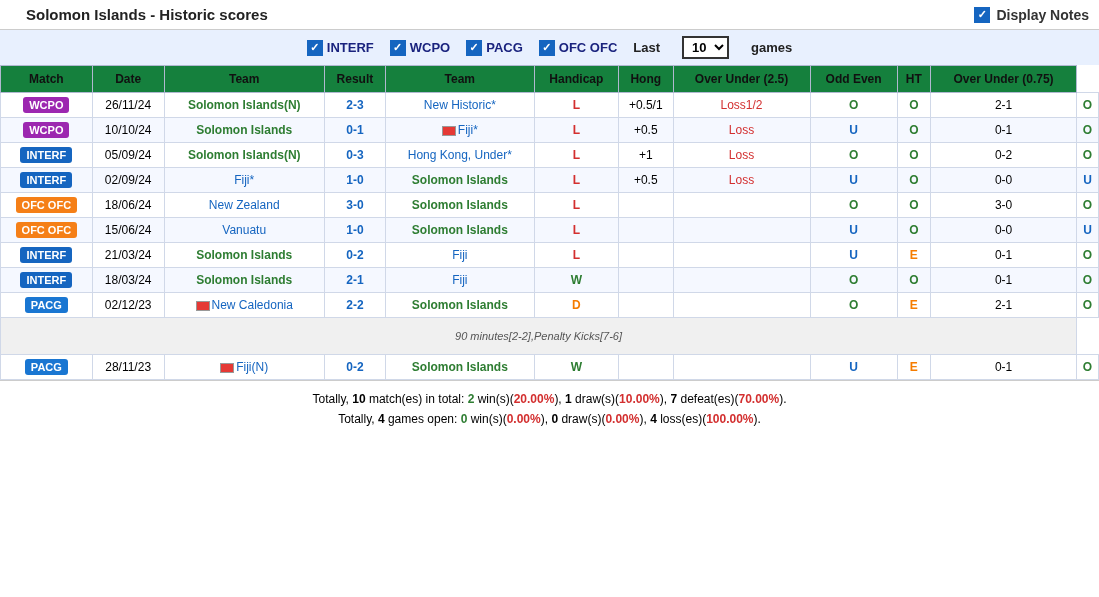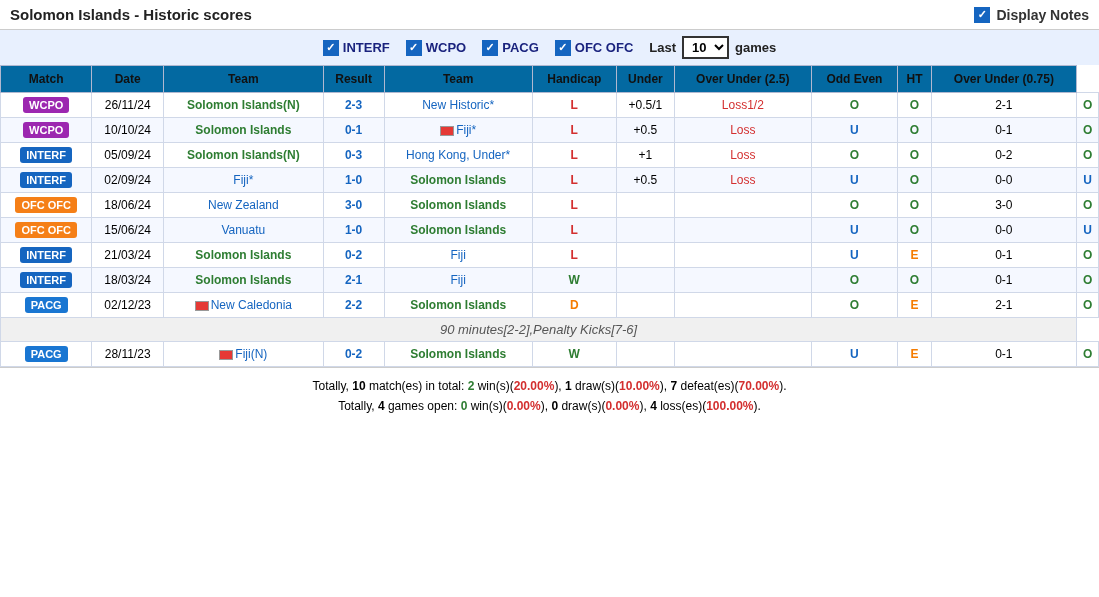--- a/index.html
+++ b/index.html
@@ -2,44 +2,44 @@
 <html><head>
   <meta charset="utf-8">
   <style>
     * { box-sizing: border-box; margin: 0; padding: 0; }
     body { font-family: Arial, sans-serif; font-size: 12px; background: #fff; width: 1099px; }
 
     .header-bar {
       display: flex; align-items: center; justify-content: space-between;
       background: #fff; padding: 6px 10px; border-bottom: 1px solid #ccc;
     }
-    .header-title { font-size: 15px; font-weight: bold; color: #222; }
+    .header-title { font-size: 15px; font-weight: bold; color: #222; margin-left: 16px; }
     .display-notes { display: flex; align-items: center; gap: 6px; font-size: 14px; font-weight: bold; color: #333; }
     .checkbox-checked {
       width: 16px; height: 16px; background: #1565c0; border: 1px solid #1565c0;
       display: inline-flex; align-items: center; justify-content: center; color: white; font-size: 11px;
     }
 
     .filter-bar {
       display: flex; align-items: center; justify-content: center;
       background: #e8f0fe; padding: 6px 10px; gap: 16px; flex-wrap: wrap;
     }
     .filter-item { display: flex; align-items: center; gap: 4px; font-size: 13px; font-weight: bold; }
     .filter-label { color: #1a237e; }
-    .last-section { display: flex; align-items: center; gap: 6px; font-size: 13px; font-weight: bold; color: #222; }
+    .last-section { display: flex; align-items: center; gap: 22px; font-size: 13px; font-weight: bold; color: #222; }
     .games-select {
       border: 2px solid #333; padding: 1px 4px; font-size: 13px; font-weight: bold;
       background: #fff;
     }
 
     table {
       width: 100%; border-collapse: collapse;
     }
     thead tr th {
-      background: #0369a1; text-align: center; padding: 6px 4px;
+      background: #15803d; text-align: center; padding: 6px 4px;
       font-size: 12px; font-weight: bold; color: #111; border: 1px solid #b0b8d0;
     }
     tbody tr td {
       text-align: center; padding: 4px 3px; border: 1px solid #d0d8e8; font-size: 12px;
     }
     tbody tr:nth-child(even) { background: #f5f8ff; }
     tbody tr:nth-child(odd) { background: #fff; }
 
     .badge {
       display: inline-block; color: white; font-weight: bold; font-size: 11px;
@@ -58,22 +58,22 @@
     .outcome-w { color: #2e7d32; font-weight: bold; }
     .outcome-d { color: #f57c00; font-weight: bold; }
 
     .odds-loss { color: #d32f2f; }
 
     .over-o { color: #2e7d32; font-weight: bold; }
     .over-u { color: #1565c0; font-weight: bold; }
     .over-e { color: #f57c00; font-weight: bold; }
 
     .penalty-row td {
-      background: #f0f0f0; font-size: 13px; font-style: italic; color: #555; text-align: center;
-      padding: 4px;
+      background: #f0f0f0; font-size: 11px; font-style: italic; color: #555; text-align: center;
+      padding: 12px;
     }
 
     .summary-section {
       padding: 8px 10px; font-size: 12px; line-height: 1.7; background: #fff;
       border-top: 1px solid #ccc;
       text-align: center;
     }
 
     .flag-icon {
       display: inline-block; width: 14px; height: 10px; background: #e53935;
@@ -122,21 +122,21 @@
 
 <table>
   <thead>
     <tr>
       <th>Match</th>
       <th>Date</th>
       <th>Team</th>
       <th>Result</th>
       <th>Team</th>
       <th>Handicap</th>
-      <th>Under</th>
+      <th>Hong</th>
       <th>Over Under (2.5)</th>
       <th>Odd Even</th>
       <th>HT</th>
       <th>Over Under (0.75)</th>
     </tr>
   </thead>
   <tbody id="table-body">
   <tr>
         <td><span class="badge badge-wcpo">WCPO</span></td>
         <td>26/11/24</td>

